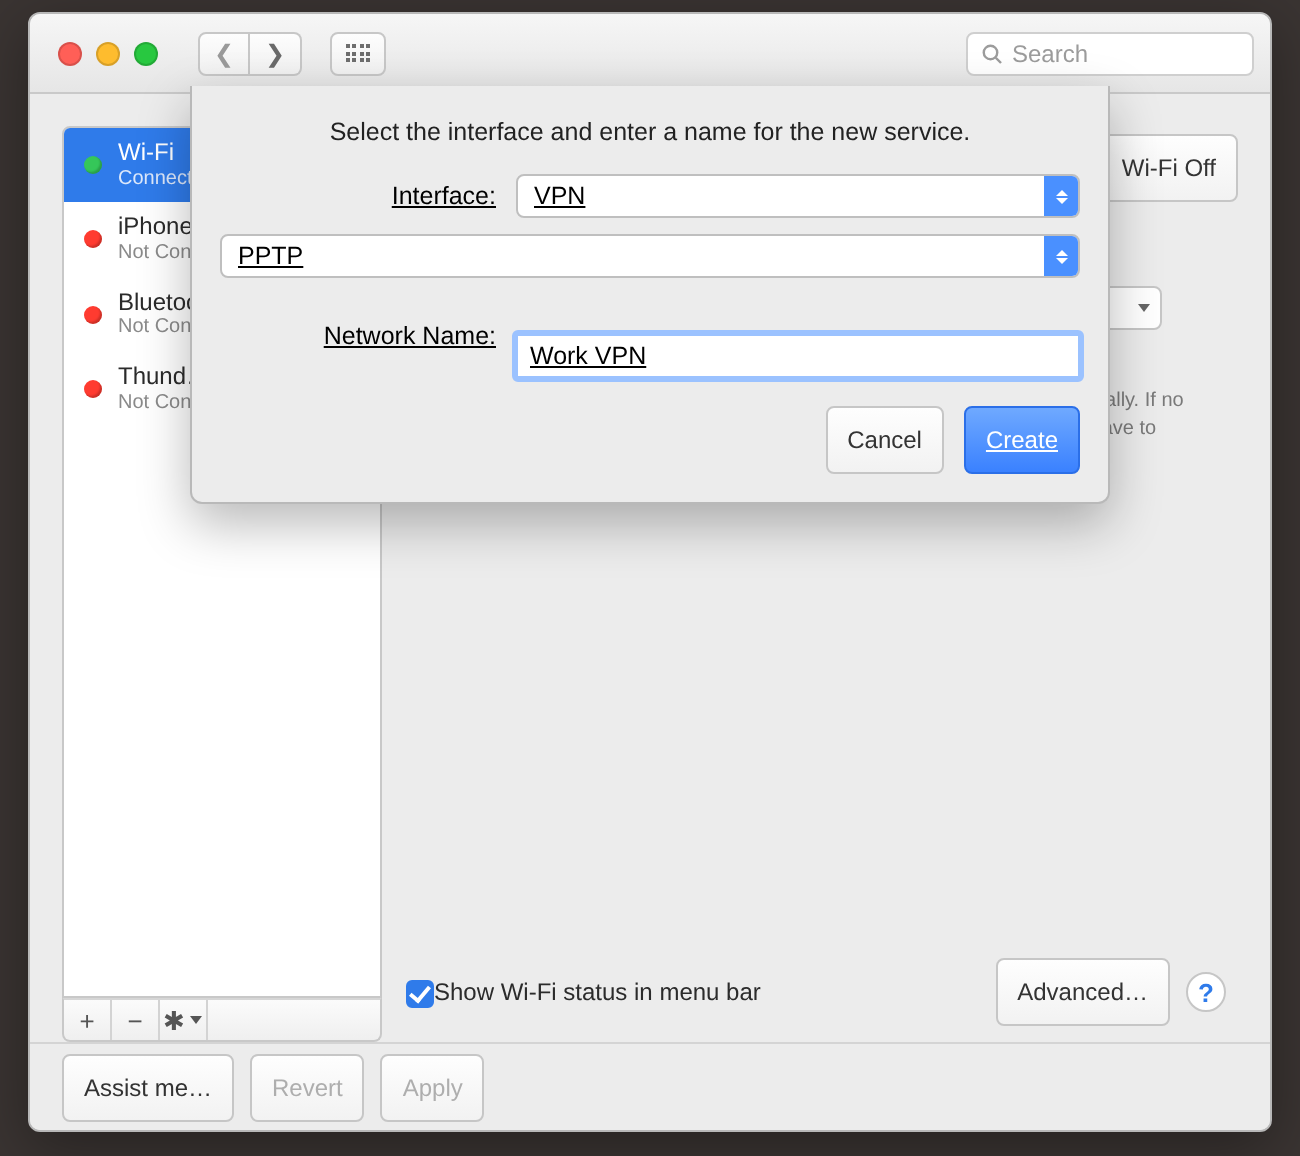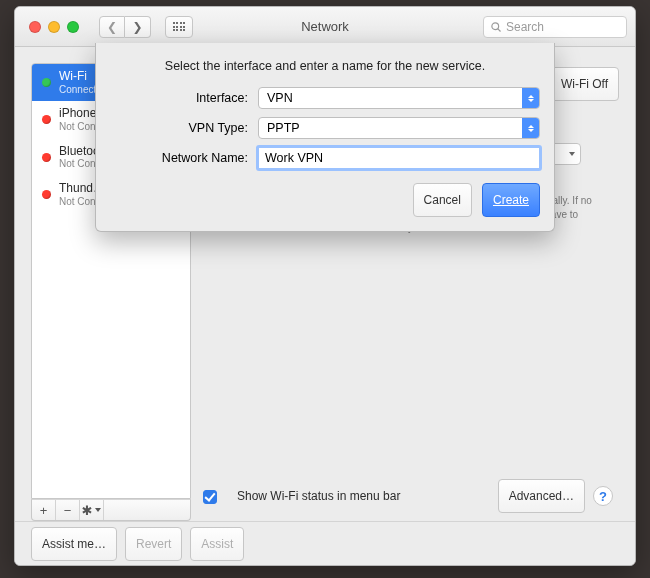--- a/index.html
+++ b/index.html
@@ -50,36 +50,36 @@
 .mac-select::after { content:""; position:absolute; right:5px; top:50%; transform:translateY(-50%); border-left:3px solid transparent; border-right:3px solid transparent; border-top:4px solid #666; }
 .desc { color:#7a7a7a; font-size:10.5px; margin-left:42px; }
 
 .askrow { display:flex; align-items:flex-start; gap:8px; margin: 12px 0 0 148px; }
 .chk { width:14px; height:14px; border:1px solid #b9b9b9; border-radius:3px; background:#fff; flex:none; margin-top:1px; }
 .chk.checked { background:#2f7bea; border-color:#2f7bea; position:relative; }
 .chk.checked::after { content:""; position:absolute; left:3px; top:0px; width:4px; height:8px; border:solid #fff; border-width:0 2px 2px 0; transform:rotate(40deg); }
 .askrow .sub { color:#7a7a7a; font-size:10px; line-height:1.35; max-width:230px; margin-top:3px; }
 
 .bottomrow { position:absolute; bottom:8px; left:0; right:0; display:flex; align-items:center; padding-right:6px; }
-.bottomrow .left { display:flex; align-items:center; gap:20px;}
+.bottomrow .left { display:flex; align-items:center; gap:0;}
 .help { width:20px; height:20px; border-radius:50%; border:1px solid #c6c6c6; background:#fff; color:#2f7bea; font-size:13px; display:flex; align-items:center; justify-content:center; margin-left:8px; font-weight:600; }
 
 
 .footer { height:44px; border-top:1px solid #d4d4d4; background:#ececec; display:flex; align-items:center; justify-content:flex-start; gap:8px; padding:0 16px; }
 
 
 .sheet { position:absolute; left:80px; top:36px; width:460px; background:#ececec; border:1px solid #b9b9b9; border-top:none; border-radius:0 0 6px 6px; box-shadow:0 10px 26px rgba(0,0,0,.28); padding:16px 14px 14px 14px; z-index:50; }
 .sheet .msg { text-align:center; font-size:12.5px; color:#222; margin-bottom:14px; }
-.form-row { display:flex; align-items:center; margin-bottom:8px; }
+.form-row { display:flex; align-items:center; margin-bottom:8px;text-decoration:underline; }
 .form-row label { width:148px; text-align:right; padding-right:10px; font-size:12.5px; }
 .sel { flex:1; background:#fff; border:1px solid #bfbfbf; border-radius:4px; height:22px; position:relative; display:flex; align-items:center; padding:0 16px 0 8px; font-size:12.5px; }
 .sel .end { position:absolute; right:0; top:0; bottom:0; width:17px; background:#4a90ff; border-radius:0 3px 3px 0; display:flex; flex-direction:column; align-items:center; justify-content:center; gap:1px; }
 .sel .end::before { content:""; border-left:3px solid transparent; border-right:3px solid transparent; border-bottom:3px solid #fff; }
 .sel .end::after { content:""; border-left:3px solid transparent; border-right:3px solid transparent; border-top:3px solid #fff; }
-.txt { flex:1; background:#fff; border:1px solid #bfbfbf; height:22px; padding:0 6px; font-size:12.5px; outline:3px solid #9bc2ff; outline-offset:-1px; border-radius:1px; }
+.txt { flex:1; background:#fff; border:1px solid #bfbfbf; height:22px; padding:0 6px; font-size:12.5px; outline:3px solid #9bc2ff; outline-offset:-1px; border-radius:1px;margin-top:20px; }
 .sheet-actions { display:flex; justify-content:flex-end; gap:10px; margin-top:14px; }
 .primary { background:linear-gradient(#6fa9ff,#3a81ff); color:#fff; border:1px solid #2b6fe8;text-decoration:underline; }
 </style>
 </head>
 <body>
 
 <div class="window">
 
   <div class="titlebar">
     <div class="traffic">
@@ -100,21 +100,20 @@
           <i></i>
           <i></i>
           <i></i>
           <i></i>
           <i></i>
           <i></i>
           <i></i>
           <i></i>
         </div>
     </div>
-    <div class="title">Network</div>
     <div class="search">
       <svg viewBox="0 0 16 16" fill="none" stroke="#9c9c9c" stroke-width="1.6">
           <circle cx="7" cy="7" r="4.5"></circle>
           <line x1="10.5" y1="10.5" x2="14" y2="14"></line>
         </svg>
       <span>Search</span>
     </div>
   </div>
 
   <div class="content">
@@ -185,36 +184,35 @@
         <span style="flex:1"></span>
         <div class="mac-btn">Advanced…</div>
         <div class="help">?</div>
       </div>
     </div>
   </div>
 
   <div class="footer">
     <div class="mac-btn">Assist me…</div>
     <div class="mac-btn disabled">Revert</div>
-    <div class="mac-btn disabled">Assist</div>
+    <div class="mac-btn disabled">Apply</div>
   </div>
 
   <div class="sheet">
     <div class="msg">Select the interface and enter a name for the new service.</div>
 
     <div class="form-row">
       <label>Interface:</label>
       <div class="sel">
         <span>VPN</span>
         <span class="end"></span>
       </div>
     </div>
 
     <div class="form-row">
-      <label>VPN Type:</label>
       <div class="sel">
         <span>PPTP</span>
         <span class="end"></span>
       </div>
     </div>
 
     <div class="form-row">
       <label>Network Name:</label>
       <input class="txt" value="Work VPN" style="">
     </div>

